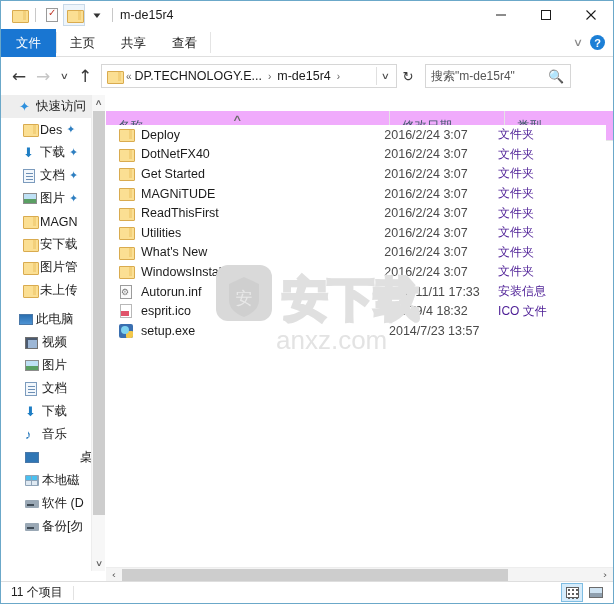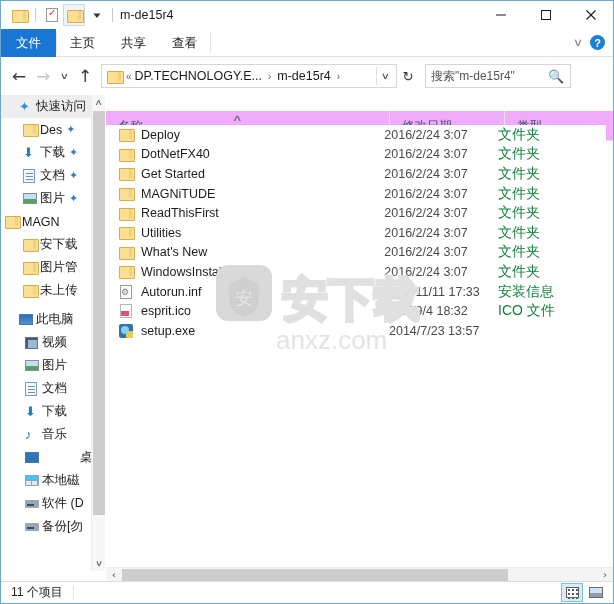--- a/index.html
+++ b/index.html
@@ -174,21 +174,21 @@
 
   
   .filelist {
     position:absolute; left:105px; top:124px; width:500px; height:442px;
     background:#ffffff; overflow:hidden;
   }
   .frow { display:flex; align-items:center; height:19.6px; padding-left:12px; }
   .frow .ficon { width:16px; flex:0 0 16px; display:flex; align-items:center; justify-content:center;}
   .frow .fname { width:255px; font-size:12.5px; color:#1b1b1b; white-space:nowrap; overflow:hidden; }
   .frow .fdate { width:116px; font-size:12.5px; color:#4a4a4a; white-space:nowrap; }
-  .frow .ftype { width:110px; font-size:14px; color:#15803d; white-space:nowrap; }
+  .frow .ftype { width:110px; font-size:12px; color:#4c1d95; white-space:nowrap; }
 
   .i-inf { width:12px;height:14px;border:1px solid #9b9b9b;background:#fbfbfb;position:relative;}
   .i-inf:after{content:"⚙";position:absolute;left:0px;top:-1px;font-size:9px;color:#7a7a7a;line-height:14px;}
   .i-ico { width:12px;height:14px;border:1px solid #b8b8b8;background:#fff;position:relative;}
   .i-ico:after{content:"";position:absolute;left:0px;top:6px;width:8px;height:5px;background:#e0536a;}
   .i-exe { width:14px;height:14px;border-radius:2px;background:#3a6fb0;position:relative;overflow:hidden;}
   .i-exe:after{content:"";position:absolute;left:2px;top:2px;width:8px;height:8px;border-radius:50%;background:#7fd3f0;}
   .i-exe:before{content:"";position:absolute;right:0;bottom:0;width:7px;height:7px;background:#f3c84b;border-radius:1px;}
 
   
@@ -344,21 +344,21 @@
       <span class="nlbl">文档</span>
       <span class="pin">✦</span>
     </div>
     <div class="nrow" style="padding-left:22px;">
       <span class="nico">
           <span class="i-pic"></span>
         </span>
       <span class="nlbl">图片</span>
       <span class="pin">✦</span>
     </div>
-    <div class="nrow" style="padding-left:4px;text-align:right;">
+    <div class="nrow" style="padding-left:22px;text-align:right;">
       <span class="nico">
           <span class="fld-sm"></span>
         </span>
       <span class="nlbl">MAGN</span>
     </div>
     <div class="nrow" style="padding-left:22px;">
       <span class="nico">
           <span class="fld-sm"></span>
         </span>
       <span class="nlbl">安下载</span>

